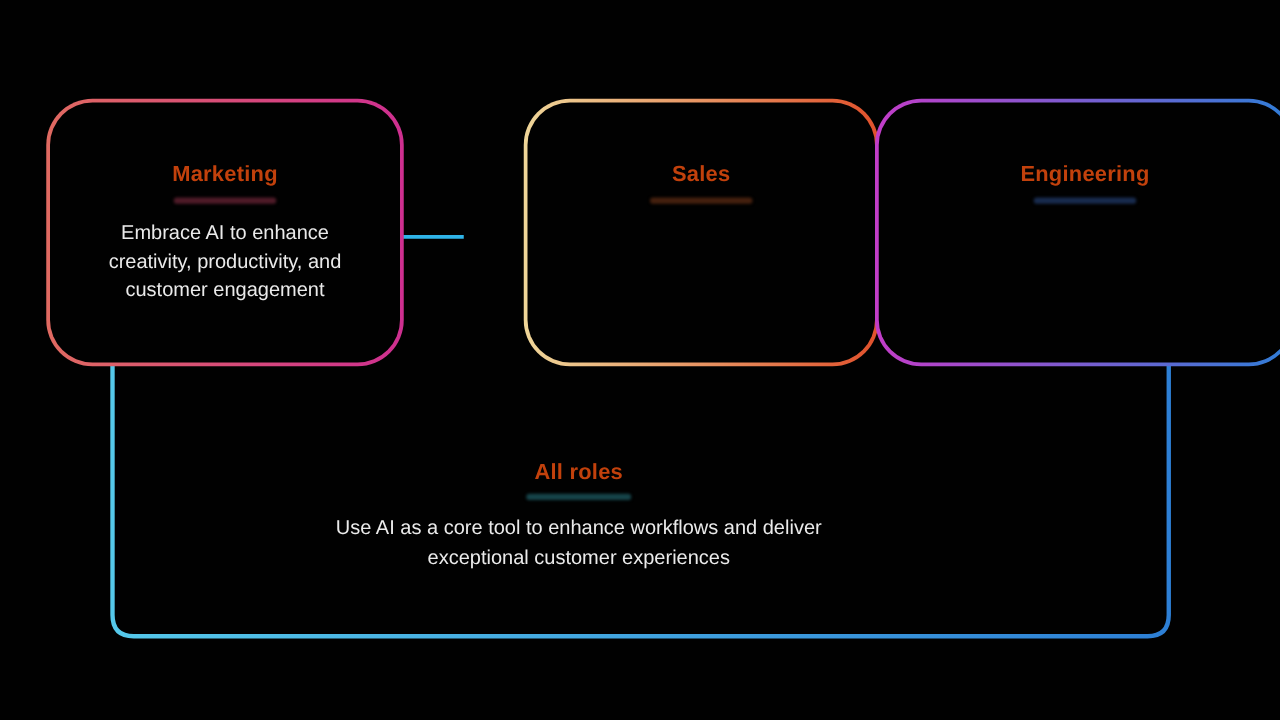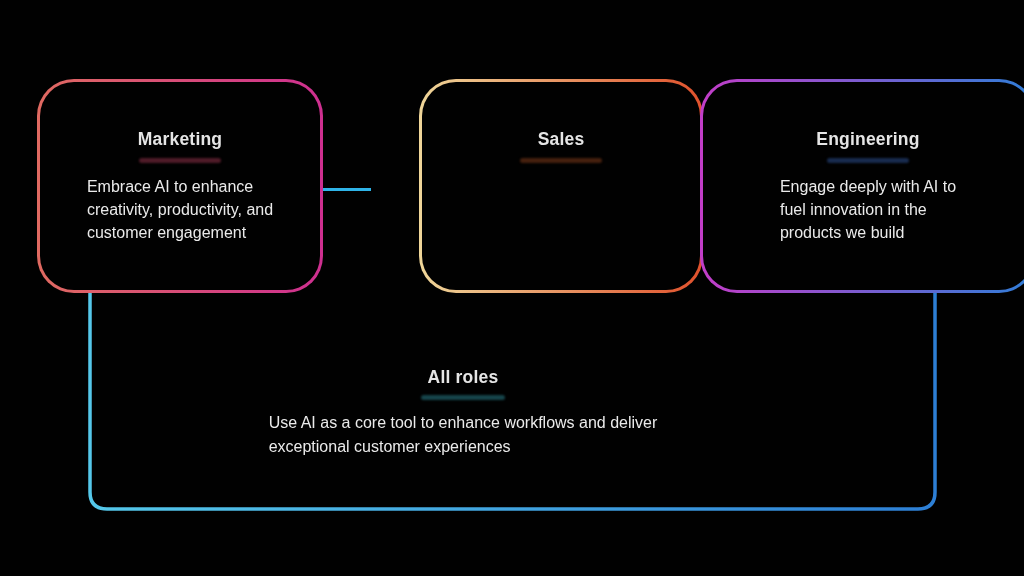--- a/index.html
+++ b/index.html
@@ -37,36 +37,36 @@
     padding-top: 46px;
   }
   .card-marketing { left: 37px; width: 286px; }
   .card-sales { left: 371px; width: 284px; margin-left: 48px; }
   .card-engineering { left: 700px; width: 336px; }
 
   .card-title {
     font-size: 17.5px;
     font-weight: 700;
     line-height: 22px;
-    color: #e5e5e5;
+    color: #c2410c;
     letter-spacing: 0.2px;
   }
   .title-underline {
     width: 82px;
     height: 5px;
     border-radius: 3px;
     margin-top: 8px;
     filter: blur(1.1px);
   }
   .card-body {
     margin-top: 12px;
     font-size: 16px;
     line-height: 23px;
     color: #eaeaea;
-    text-align: left;
+    text-align: center;
     white-space: pre-line;
   }
 
   
   .connector {
     position: absolute;
     top: 188px;
     height: 3px;
   }
   .connector-1 { left: 322px; width: 49px; }
@@ -127,23 +127,20 @@
     <div class="card-inner">
       <div class="card-title">Sales</div>
       <div class="title-underline" style="background: rgb(69, 32, 14);"></div>
     </div>
   </div>
 
   <div class="card card-engineering" style="--g1: #c23dc8; --g2: #2e7ed7;">
     <div class="card-inner">
       <div class="card-title">Engineering</div>
       <div class="title-underline" style="background: rgb(24, 43, 78);"></div>
-      <div class="card-body">Engage deeply with AI to
-fuel innovation in the
-products we build</div>
     </div>
   </div>
 
   <div class="all-roles">
     <div class="card-title">All roles</div>
     <div class="title-underline" style="background: rgb(22, 68, 74);"></div>
     <div class="card-body">Use AI as a core tool to enhance workflows and deliver
 exceptional customer experiences</div>
   </div>
 

